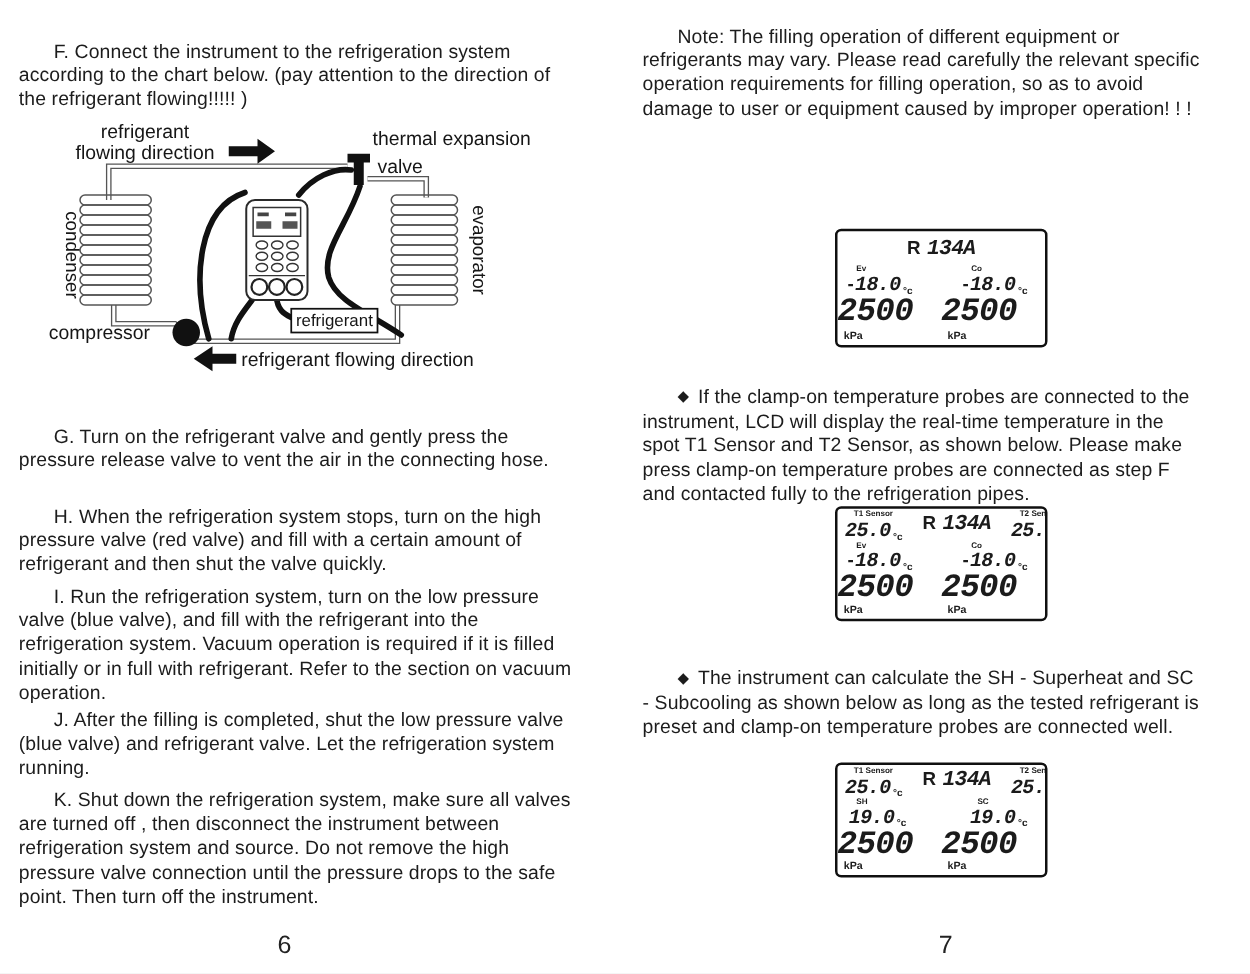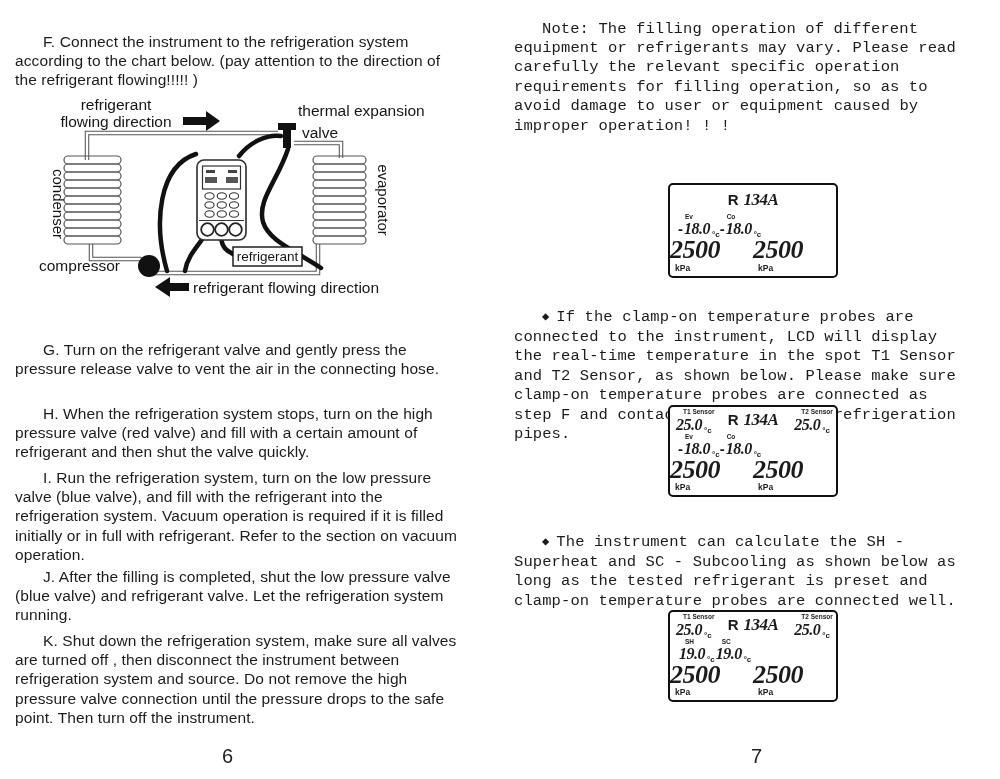--- a/index.html
+++ b/index.html
@@ -3,36 +3,36 @@
 <meta charset="utf-8">
 <style>
   html,body{margin:0;padding:0;background:#e8e8e8;}
   #spread{position:relative;width:1000px;height:779px;background:#ffffff;overflow:hidden;
           font-family:"Liberation Sans",sans-serif;color:#1b1b1b;}
   .page{position:absolute;top:0;width:500px;height:779px;}
   #page-left{left:1px;}
   #page-right{left:500px;}
   .para{position:absolute;left:14px;width:450px;font-size:15.5px;line-height:19.4px;
         letter-spacing:0.1px;text-indent:28px;color:#1c1c1c;}
-  #page-right .para{width:450px;font-family:Liberation Mono, monospace;}
+  #page-right .para{width:450px;}
   .pagenum{position:absolute;top:745px;font-size:20px;color:#222;}
   .diamond{font-size:12px;margin-right:7px;position:relative;top:-1px;}
 
   
   #diagram{position:absolute;left:25px;top:92px;}
   #diagram text{font-family:"Liberation Sans",sans-serif;fill:#161616;}
 
   
   .lcd{position:absolute;left:168px;width:170px;border:2px solid #101010;border-radius:5px;
        background:#fff;box-sizing:border-box;overflow:hidden;}
-  .seg{font-family:Liberation Serif, serif;font-style:italic;font-weight:700;letter-spacing:-0.5px;}
+  .seg{font-family:Liberation Mono, monospace;font-style:italic;font-weight:700;letter-spacing:-0.5px;}
   .lcd-title{display:flex;justify-content:center;align-items:baseline;gap:5px;}
   .title-r{font-size:15px;font-weight:700;}
   .title-digits{font-size:17px;}
-  .trow{display:flex;justify-content:flex-start;padding:0 8px;align-items:flex-start;}
+  .trow{display:flex;justify-content:space-between;padding:0 8px;align-items:flex-start;}
   .tblock{position:relative;padding-top:8px;white-space:nowrap;}
   .tiny{position:absolute;top:1px;left:7px;font-size:6.5px;font-weight:700;white-space:nowrap;letter-spacing:0;}
   .temp{font-size:16px;}
   .minus{font-size:15px;font-weight:900;margin-right:1px;font-style:normal;}
   .unit{font-size:8px;font-weight:700;margin-left:2px;position:relative;top:3px;}
   .prow{display:flex;}
   .phalf{flex:1;font-size:26px;}
   .kpa{position:absolute;font-size:8.5px;font-weight:700;}
   .kpa-l{left:5px;bottom:3px;}
   .kpa-r{left:88px;bottom:3px;}
@@ -175,21 +175,21 @@
         </span>
       </div>
       <div class="prow" style="margin-top:-3px">
         <span class="phalf seg">2500</span>
         <span class="phalf seg">2500</span>
       </div>
       <span class="kpa kpa-l">kPa</span>
       <span class="kpa kpa-r">kPa</span>
     </div>
 
-    <p class="para" style="top:292px"><span class="diamond">◆</span><span>If the clamp-on temperature probes are connected to the instrument, LCD will display the real-time temperature in the spot T1 Sensor and T2 Sensor, as shown below. Please make sure clamp-on temperature probes are connected as step F and contacted fully to the refrigeration pipes.</span></p>
+    <p class="para" style="top:292px"><span class="diamond">◆</span><span>If the clamp-on temperature probes are connected to the instrument, LCD will display the real-time temperature in the spot T1 Sensor and T2 Sensor, as shown below. Please make press clamp-on temperature probes are connected as step F and contacted fully to the refrigeration pipes.</span></p>
 
     <div class="lcd" id="lcd2">
       <div class="row1">
         <span class="tblock">
           <span class="tiny">T1 Sensor</span><span class="seg temp">25.0</span><span class="unit">°c</span>
         </span>
         <div class="lcd-title">
           <span class="title-r">R</span>
           <span class="seg title-digits">134A</span>
         </div>

